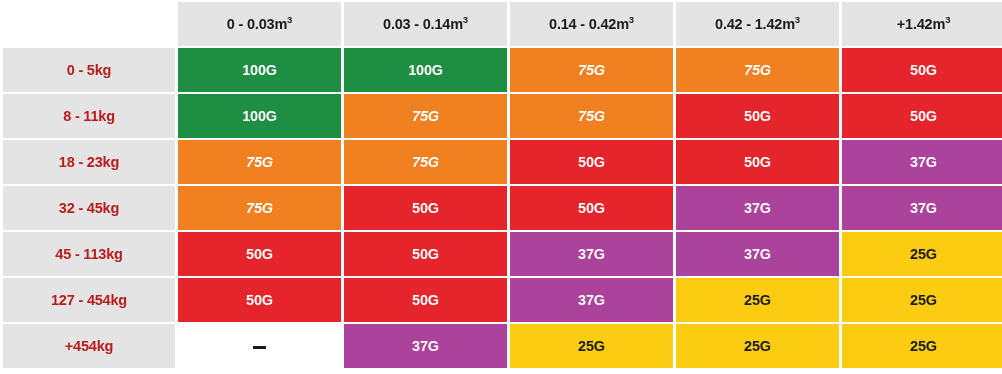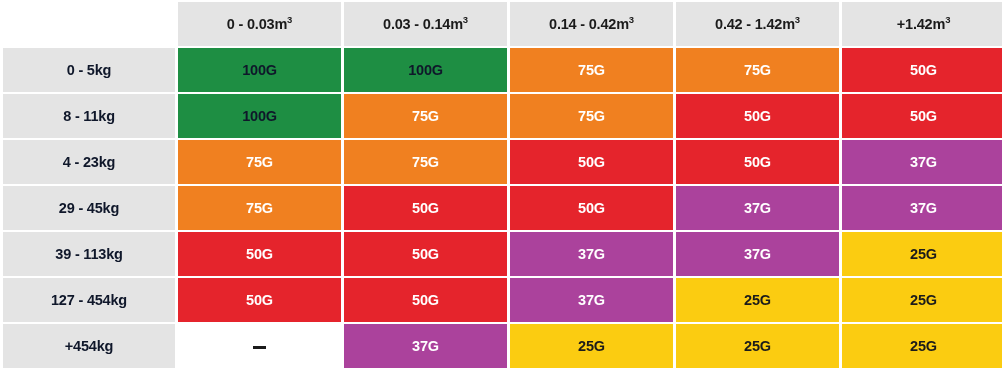--- a/index.html
+++ b/index.html
@@ -61,36 +61,36 @@
     font-size: 9.5px;
     vertical-align: super;
     line-height: 0;
   }
 
   
   tr.data-row { height: 44px; }
 
   td.row-head {
     background: #e4e4e4;
-    color: #0f172a;
+    color: #b91c1c;
     font-size: 14.5px;
     font-weight: bold;
     height: 44px;
   }
 
   td.cell {
     height: 44px;
     color: #ffffff;
     font-size: 14.5px;
     font-weight: bold;
   }
 
   
-  td.cell.sev-green  { background: #1e8e43; color: #0f172a; }
-  td.cell.sev-orange { background: #f08020; color: #ffffff; }
+  td.cell.sev-green  { background: #1e8e43; color: #ffffff; }
+  td.cell.sev-orange { background: #f08020; color: #ffffff; font-style: italic; }
   td.cell.sev-red    { background: #e5242c; color: #ffffff; }
   td.cell.sev-purple { background: #ab429c; color: #ffffff; }
   td.cell.sev-yellow { background: #fbcc11; color: #1b1b1b; }
   td.cell.sev-none   { background: #ffffff; color: #1b1b1b; }
 
   td.cell.sev-none .dash-mark {
     display: inline-block;
     width: 13px;
     height: 3px;
     background: #1b1b1b;
@@ -131,37 +131,37 @@
         </tr>
         <tr class="data-row">
           <td class="row-head">8 - 11kg</td>
           <td class="cell sev-green">100G</td>
           <td class="cell sev-orange">75G</td>
           <td class="cell sev-orange">75G</td>
           <td class="cell sev-red">50G</td>
           <td class="cell sev-red">50G</td>
         </tr>
         <tr class="data-row">
-          <td class="row-head">4 - 23kg</td>
+          <td class="row-head">18 - 23kg</td>
           <td class="cell sev-orange">75G</td>
           <td class="cell sev-orange">75G</td>
           <td class="cell sev-red">50G</td>
           <td class="cell sev-red">50G</td>
           <td class="cell sev-purple">37G</td>
         </tr>
         <tr class="data-row">
-          <td class="row-head">29 - 45kg</td>
+          <td class="row-head">32 - 45kg</td>
           <td class="cell sev-orange">75G</td>
           <td class="cell sev-red">50G</td>
           <td class="cell sev-red">50G</td>
           <td class="cell sev-purple">37G</td>
           <td class="cell sev-purple">37G</td>
         </tr>
         <tr class="data-row">
-          <td class="row-head">39 - 113kg</td>
+          <td class="row-head">45 - 113kg</td>
           <td class="cell sev-red">50G</td>
           <td class="cell sev-red">50G</td>
           <td class="cell sev-purple">37G</td>
           <td class="cell sev-purple">37G</td>
           <td class="cell sev-yellow">25G</td>
         </tr>
         <tr class="data-row">
           <td class="row-head">127 - 454kg</td>
           <td class="cell sev-red">50G</td>
           <td class="cell sev-red">50G</td>

